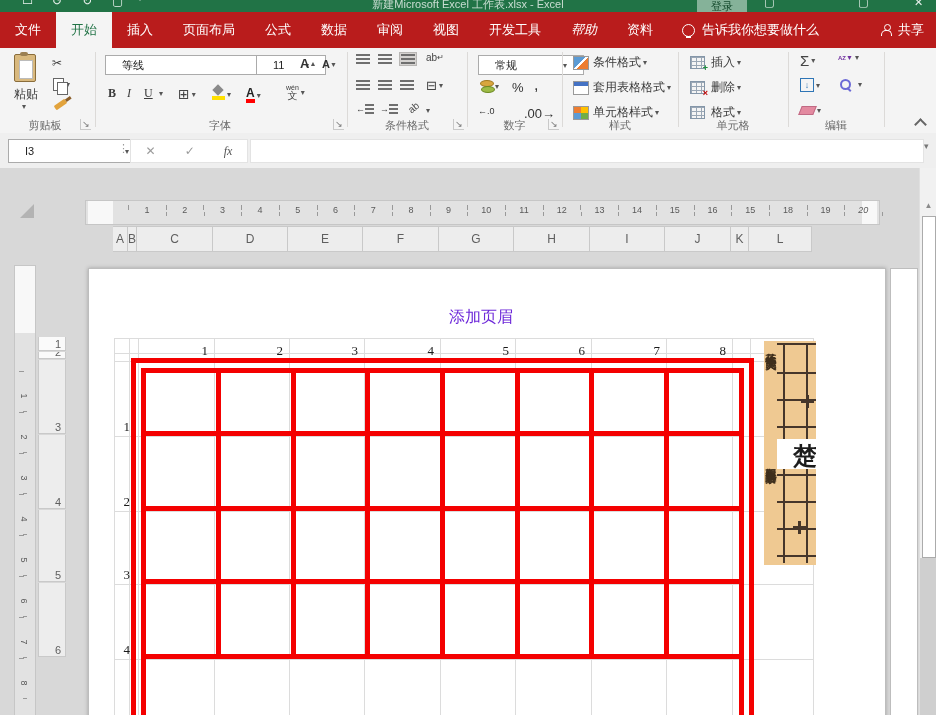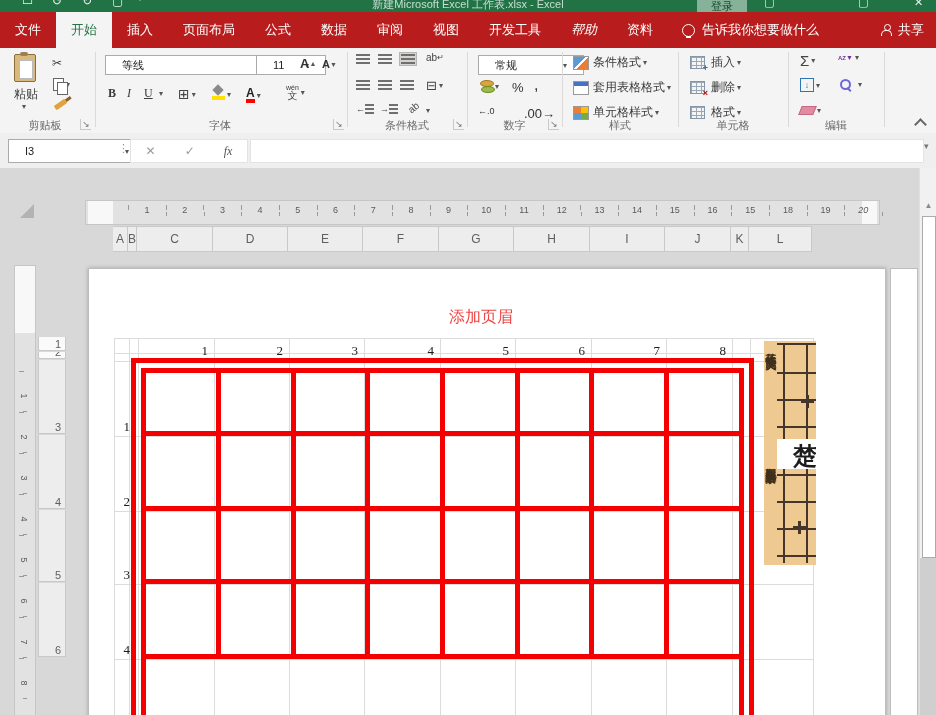--- a/index.html
+++ b/index.html
@@ -74,21 +74,21 @@
   .tick{position:absolute;background:#999;}
   #corner-tri{position:absolute;left:20px;top:36px;width:0;height:0;border-bottom:14px solid #B3B3B3;border-left:14px solid transparent;}
   .chead{position:absolute;top:58px;height:24px;background:#EDEDED;border-right:1px solid #C9C9C9;border-top:1px solid #C9C9C9;border-bottom:1px solid #C9C9C9;
          color:#5f5f5f;font-size:12px;text-align:center;line-height:24px;overflow:hidden;}
   .rhead{position:absolute;left:38px;width:28px;background:#EDEDED;border-bottom:1px solid #C9C9C9;border-left:1px solid #C9C9C9;border-right:1px solid #C9C9C9;
          color:#5f5f5f;font-size:11px;text-align:right;padding-right:4px;box-sizing:border-box;
          display:flex;align-items:flex-end;justify-content:flex-end;overflow:hidden;}
   .rhead.lite{background:#FAFAFA;}
   #page{position:absolute;left:88px;top:100px;width:796px;height:450px;background:#fff;border:1px solid #BDBDBD;box-shadow:0 0 4px rgba(0,0,0,.25);overflow:hidden;}
   #page2{position:absolute;left:890px;top:100px;width:26px;height:450px;background:#fff;border:1px solid #BDBDBD;}
-  #hdr-ph{position:absolute;left:292px;top:38px;width:200px;text-align:center;font-size:16px;color:#ef4444;}
+  #hdr-ph{position:absolute;left:292px;top:38px;width:200px;text-align:center;font-size:16px;color:#6d28d9;}
   .gl{position:absolute;background:#DCDCDC;}
   .redl{position:absolute;background:#F40000;}
   .tlabel{position:absolute;height:15px;font-family:"Liberation Serif","DejaVu Serif",serif;font-size:13px;color:#1a1a1a;text-align:right;}
   
   #chess{position:absolute;left:675px;top:72px;width:52px;height:224px;background:#EFC992;overflow:hidden;}
   .vtext{writing-mode:vertical-rl;text-orientation:upright;position:absolute;color:#3f2f1c;font-weight:bold;line-height:13px;letter-spacing:1px;}
   .bline{position:absolute;background:#46362A;}
   #river{position:absolute;left:13px;top:98px;width:39px;height:30px;background:#fff;}
   #river-ch{position:absolute;left:16px;top:1px;font-family:"Liberation Serif","DejaVu Serif",serif;font-weight:bold;font-size:24px;color:#1c1c1c;}
   .cross{position:absolute;width:13px;height:13px;}

